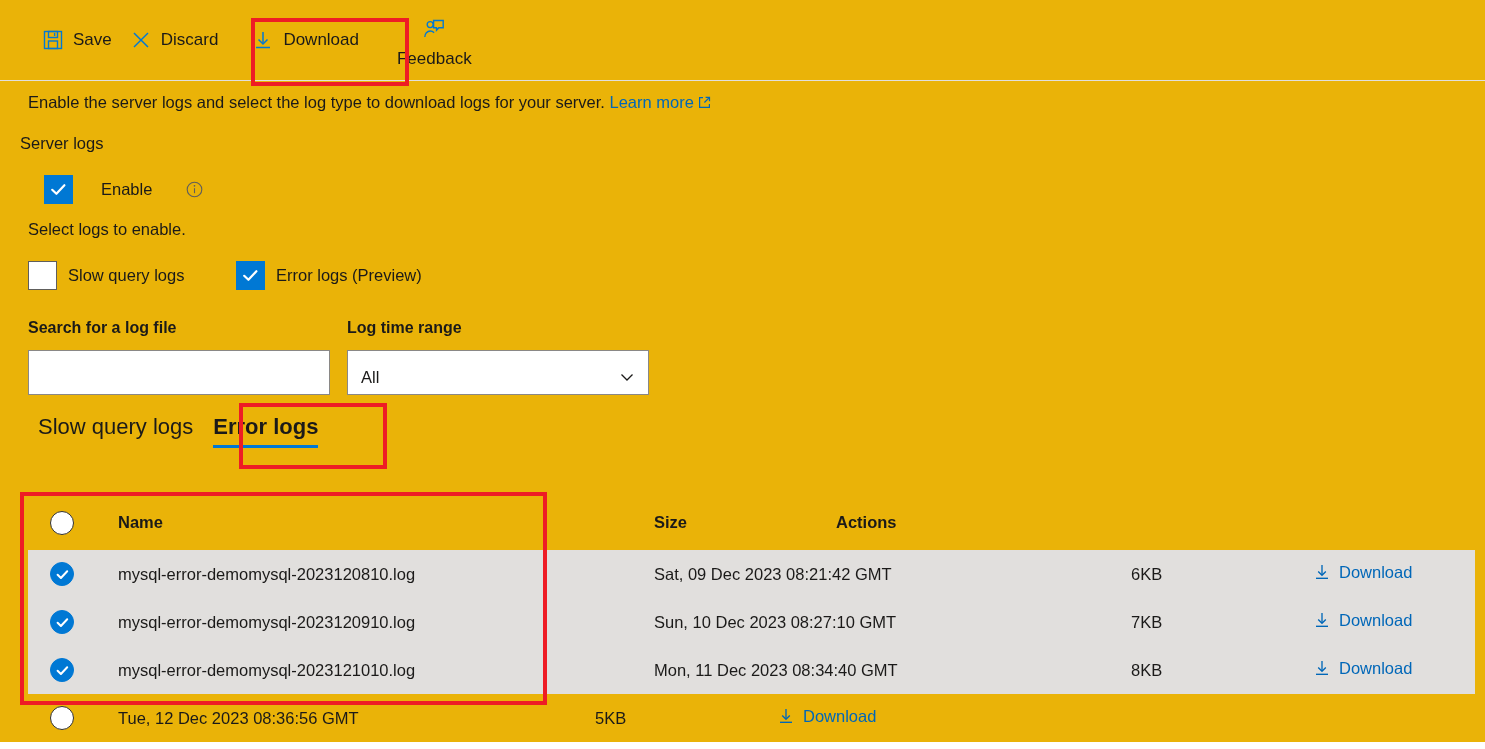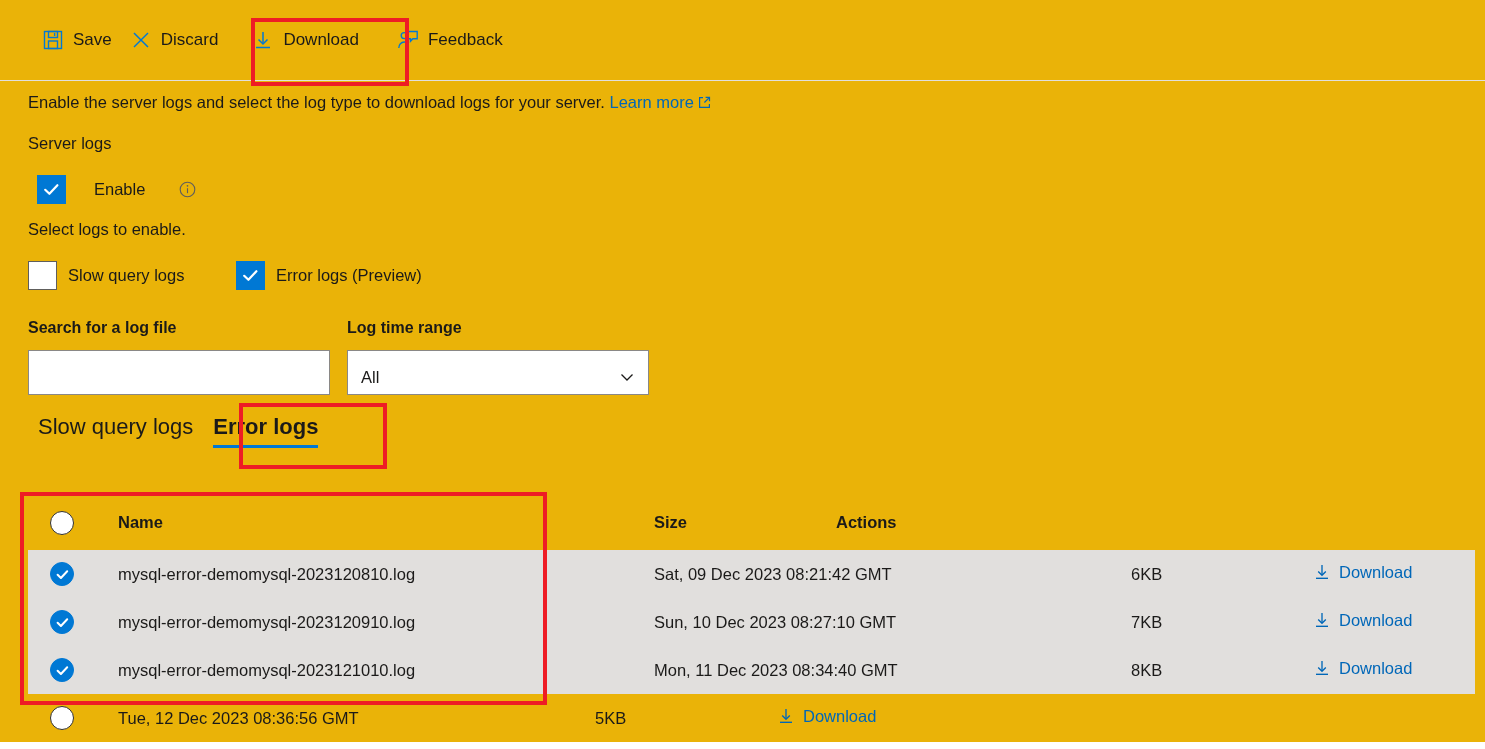--- a/index.html
+++ b/index.html
@@ -60,32 +60,32 @@
   }
   .ext-ico { width: 13px; height: 13px; vertical-align: -1px; margin-left: 4px; }
 
   
   .lbl {
     position: absolute;
     font-size: 16.5px;
     color: #1b1a19;
     white-space: nowrap;
   }
-  #server-logs-label { left: 28px; top: 134px; }
+  #server-logs-label { left: 20px; top: 134px; }
   #select-logs-label { left: 28px; top: 220px; }
 
   
   .cbrow {
     position: absolute;
     display: flex;
     align-items: center;
     gap: 11px;
     cursor: pointer;
   }
-  #enable-row { left: 37px; top: 175px; gap: 28px; }
+  #enable-row { left: 44px; top: 175px; gap: 28px; }
   #slow-row   { left: 28px; top: 261px; }
   #error-row  { left: 236px; top: 261px; }
   .cbox {
     width: 29px; height: 29px;
     border: 1.5px solid #605e5c;
     background: #fff;
     display: flex;
     align-items: center;
     justify-content: center;
     flex: none;
@@ -263,21 +263,21 @@
       <span class="tb-ico">
         <svg viewBox="0 0 22 22" width="22" height="22" fill="none" stroke="#0078d4" stroke-width="1.5">
           <line x1="11" y1="3" x2="11" y2="14.5"></line>
           <polyline points="6.5,10.5 11,15 15.5,10.5"></polyline>
           <line x1="4" y1="18.5" x2="18" y2="18.5"></line>
         </svg>
       </span>
       <span>Download</span>
     </button>
 
-    <button class="tb-btn" style="margin-left:10px;">
+    <button class="tb-btn" style="margin-left:10px;flex-direction:column;">
       <span class="tb-ico">
         <svg viewBox="0 0 22 22" width="22" height="22" fill="none" stroke="#0078d4" stroke-width="1.35">
           <circle cx="7.2" cy="6.6" r="3"></circle>
           <path d="M1.8 19c0-3.4 2.4-6 5.4-6 1.5 0 2.9.6 3.9 1.7"></path>
           <path d="M10.6 2.5 h9.6 v7.2 h-4.3 l-2.4 2.6 v-2.6 h-2.9 z"></path>
         </svg>
       </span>
       <span>Feedback</span>
     </button>
   </div>

